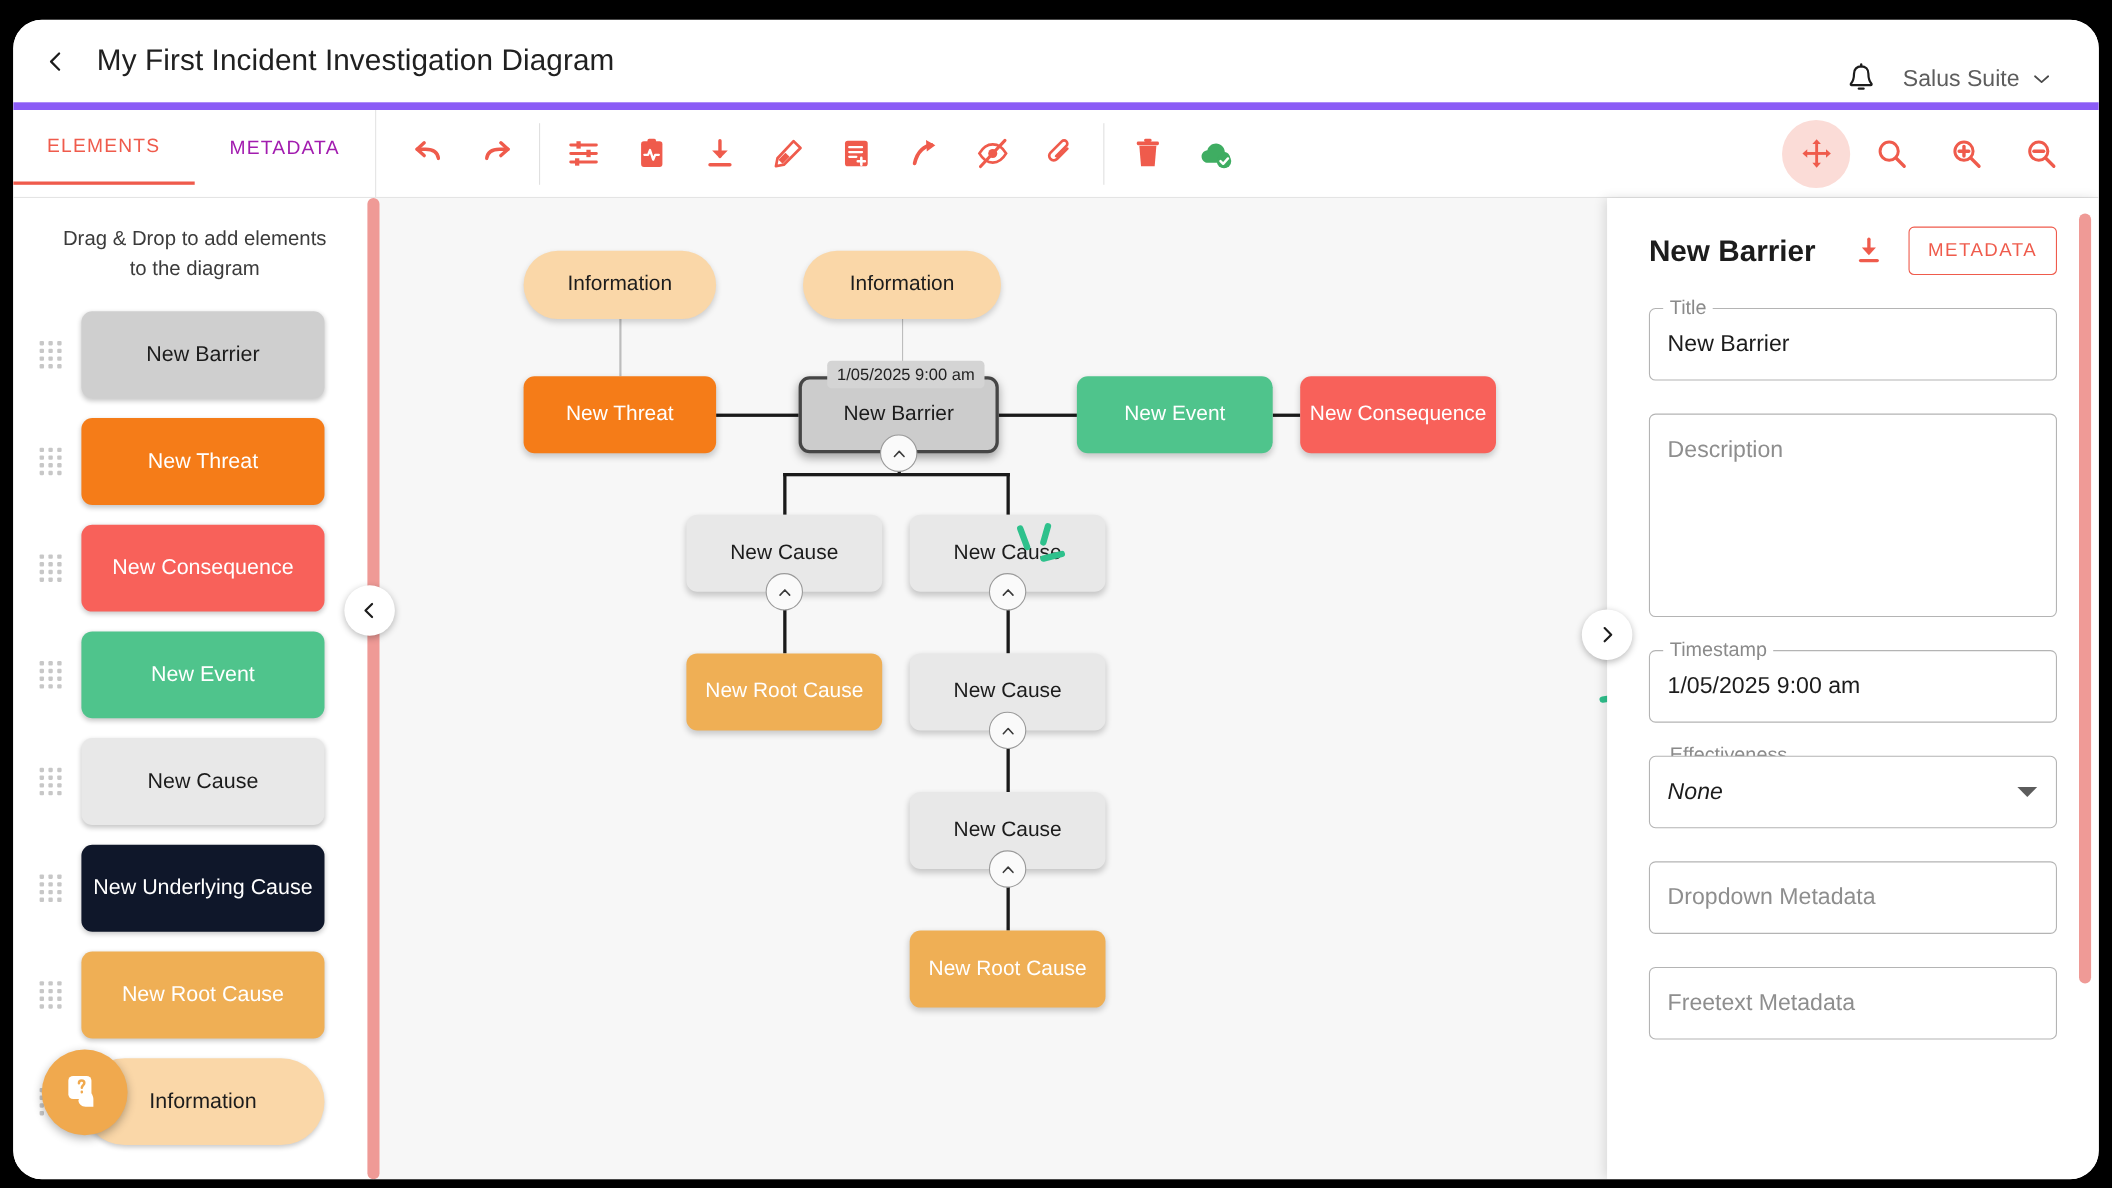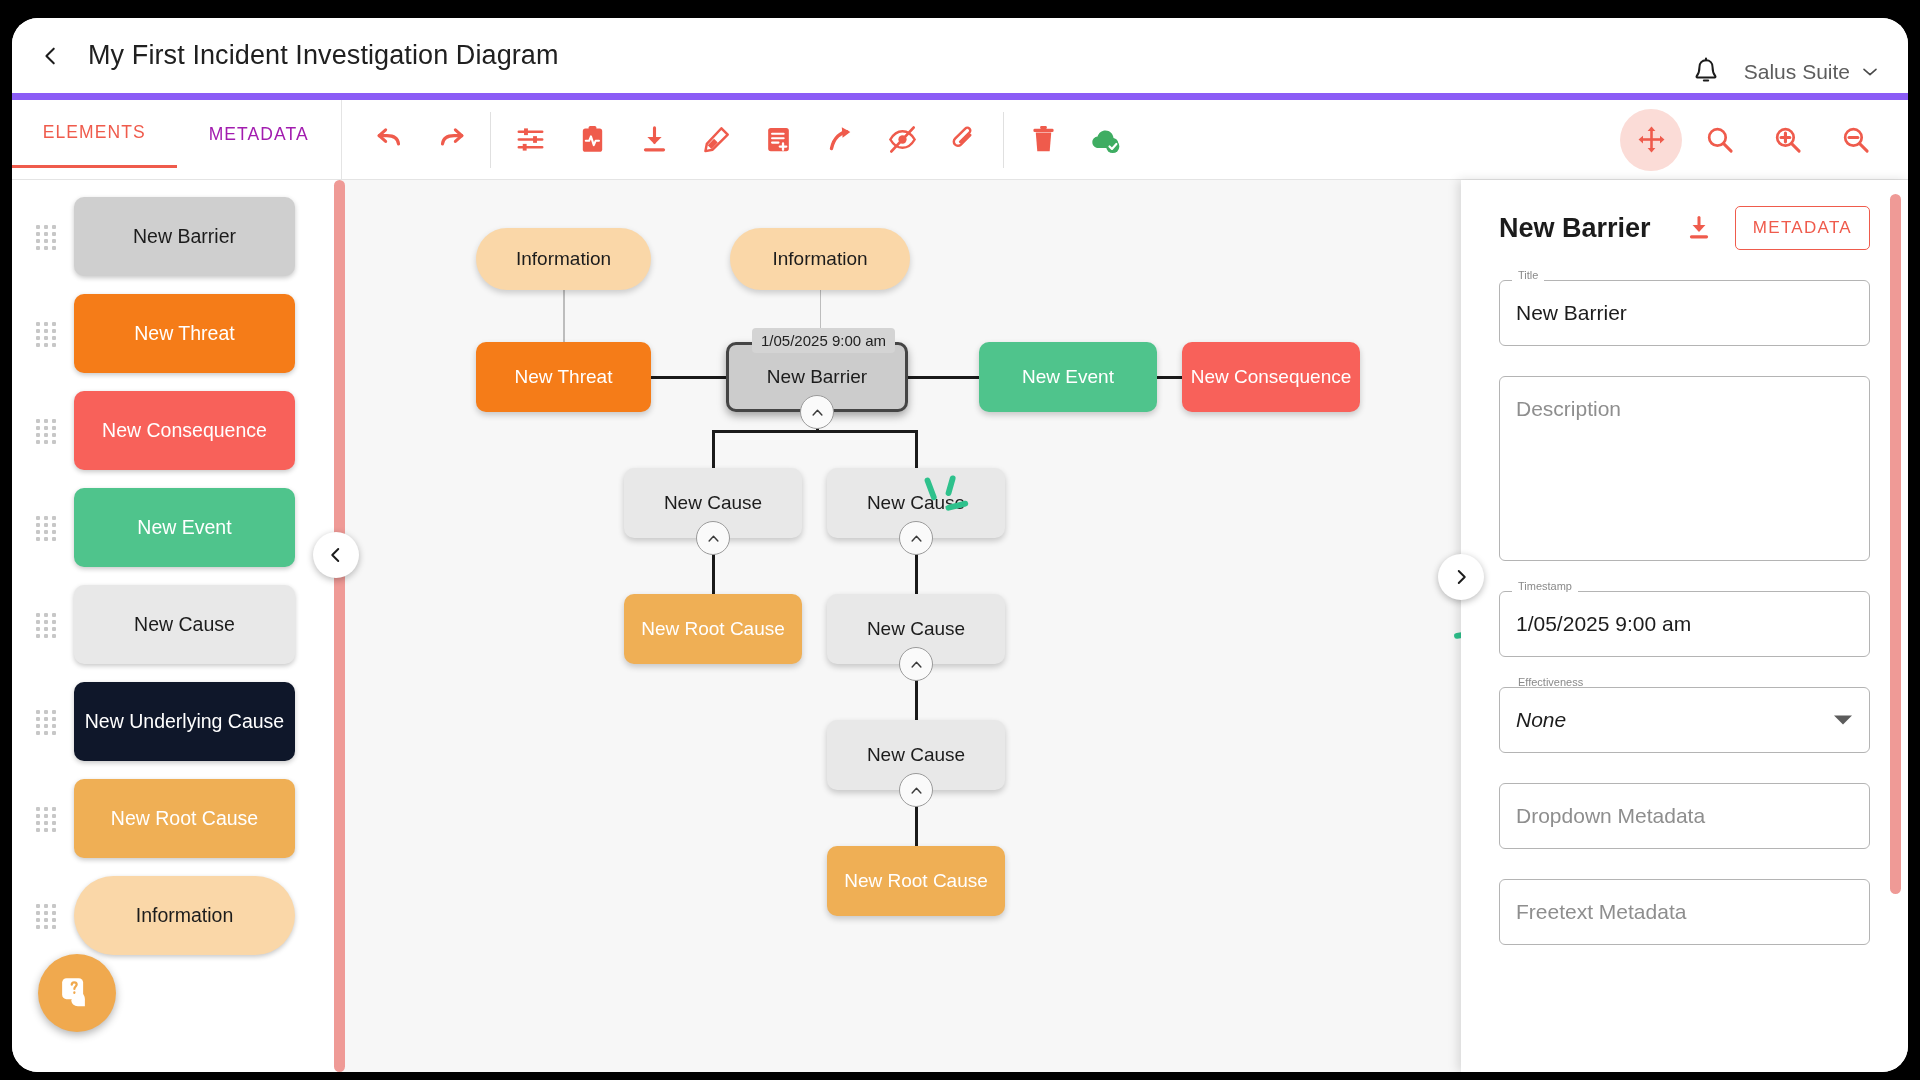--- a/index.html
+++ b/index.html
@@ -23,21 +23,21 @@
   .back-btn {
     width: 46px; height: 46px; margin-left: 16px;
     display:flex; align-items:center; justify-content:center;
     cursor: pointer; border-radius: 50%;
   }
   .back-btn svg { width: 22px; height: 22px; }
   .doc-title {
     font-size: 27px; color: #202020; margin-left: 14px; letter-spacing: .1px;
   }
   .topbar-right {
-    margin-left: auto; display:flex; align-items:center; gap: 22px; padding-right: 30px; margin-top: 32px;
+    margin-left: auto; display:flex; align-items:center; gap: 22px; padding-right: 44px; margin-top: 32px;
   }
   .bell { width: 32px; height: 32px; cursor:pointer; }
   .account { display:flex; align-items:center; gap:12px; cursor:pointer; }
   .account-name { font-size: 21px; color: #5d5d5d; }
   .chev-down { width: 16px; height: 10px; }
 
   
   .secondrow {
     position: absolute; left:0; top:82px; width:1896px; height: 80px;
     display: flex; background: #fff; border-bottom: 1px solid #e4e4e4;
@@ -141,21 +141,21 @@
     font-size: 17px; letter-spacing: 1.3px; padding: 11px 17px; cursor:pointer;
     background:#fff;
   }
   .field { position:relative; margin-top: 30px; }
   .field .fbox {
     border:1px solid #b4b4b4; border-radius: 6px; width: 100%;
     font-size: 21px; color:#1c1c1c; padding: 20px 16px; background:#fff;
   }
   .field .flabel {
     position:absolute; top:-11px; left: 13px; background:#fff; padding: 0 6px;
-    font-size: 11px; color:#8a8a8a;
+    font-size: 18px; color:#8a8a8a;
   }
   .fbox.ta { height: 185px; color:#8e8e8e; }
   .fbox.ph { color:#8e8e8e; }
   .select-wrap { position:relative;font-style:italic; }
   .select-arrow {
     position:absolute; right: 18px; top: 50%; transform: translateY(-50%);
     width: 0; height: 0; border-left: 9px solid transparent;
     border-right: 9px solid transparent; border-top: 9px solid #5c5c5c;
     pointer-events:none;
   }
@@ -322,20 +322,21 @@
             <circle cx="10.4" cy="10.4" r="6.4" fill="none" stroke="#ef5b4c" stroke-width="2.1"></circle>
             <path d="M7 10.4 L13.8 10.4" stroke="#ef5b4c" stroke-width="2.4" stroke-linecap="round"></path>
             <path d="M15.2 15.2 L21 21" stroke="#ef5b4c" stroke-width="2.3" stroke-linecap="round"></path>
           </svg>
         </div>
       </div>
     </div>
   </div>
 
   <div class="leftpanel">
+    <div class="dragdrop-hint">Drag &amp; Drop to add elements to the diagram</div>
     <div class="elem-list" id="elem-list">
         <div class="elem-row">
           <span class="grip"><svg viewBox="0 0 26 30">
               <rect x="2" y="3" width="4" height="4" rx="1" fill="#9b9b9b"></rect>
               <rect x="2" y="10" width="4" height="4" rx="1" fill="#9b9b9b"></rect>
               <rect x="2" y="17" width="4" height="4" rx="1" fill="#9b9b9b"></rect>
               <rect x="2" y="24" width="4" height="4" rx="1" fill="#9b9b9b"></rect>
               <rect x="10" y="3" width="4" height="4" rx="1" fill="#9b9b9b"></rect>
               <rect x="10" y="10" width="4" height="4" rx="1" fill="#9b9b9b"></rect>
               <rect x="10" y="17" width="4" height="4" rx="1" fill="#9b9b9b"></rect>

